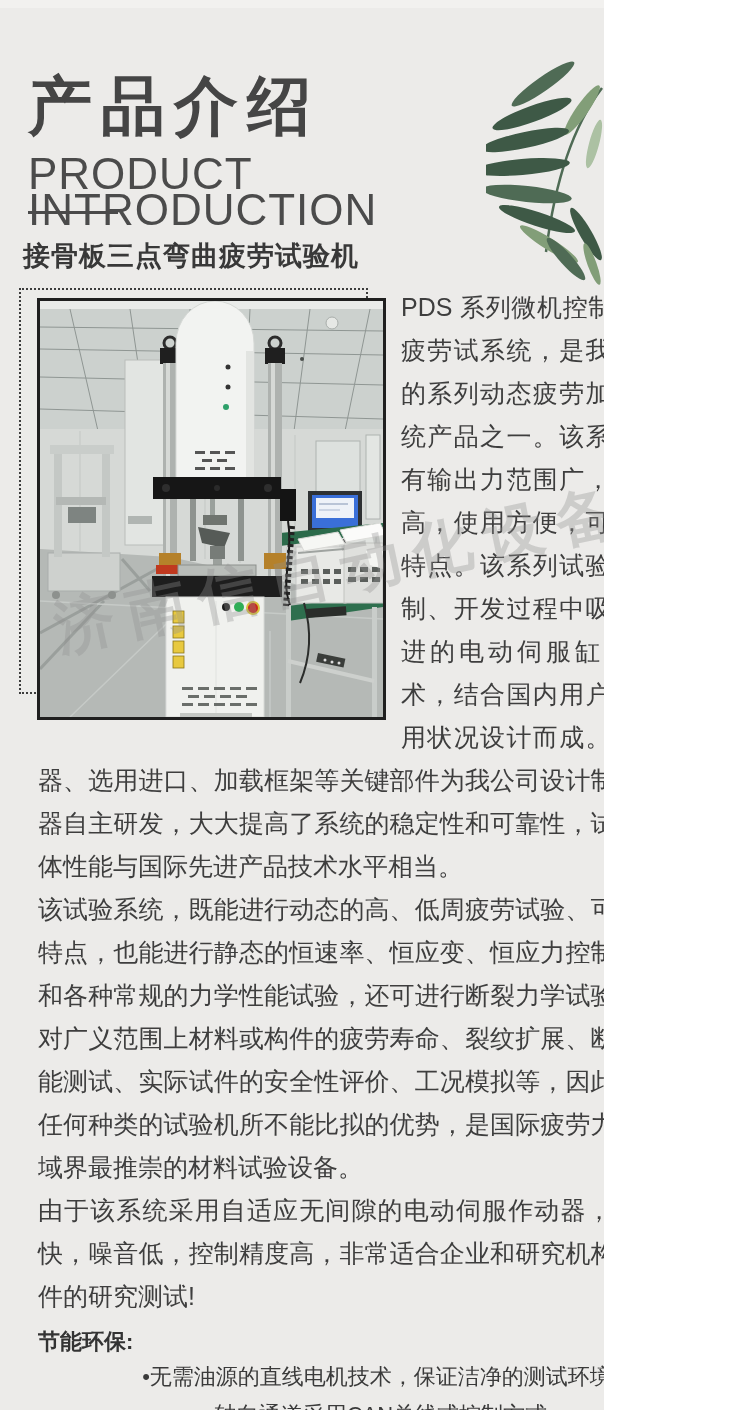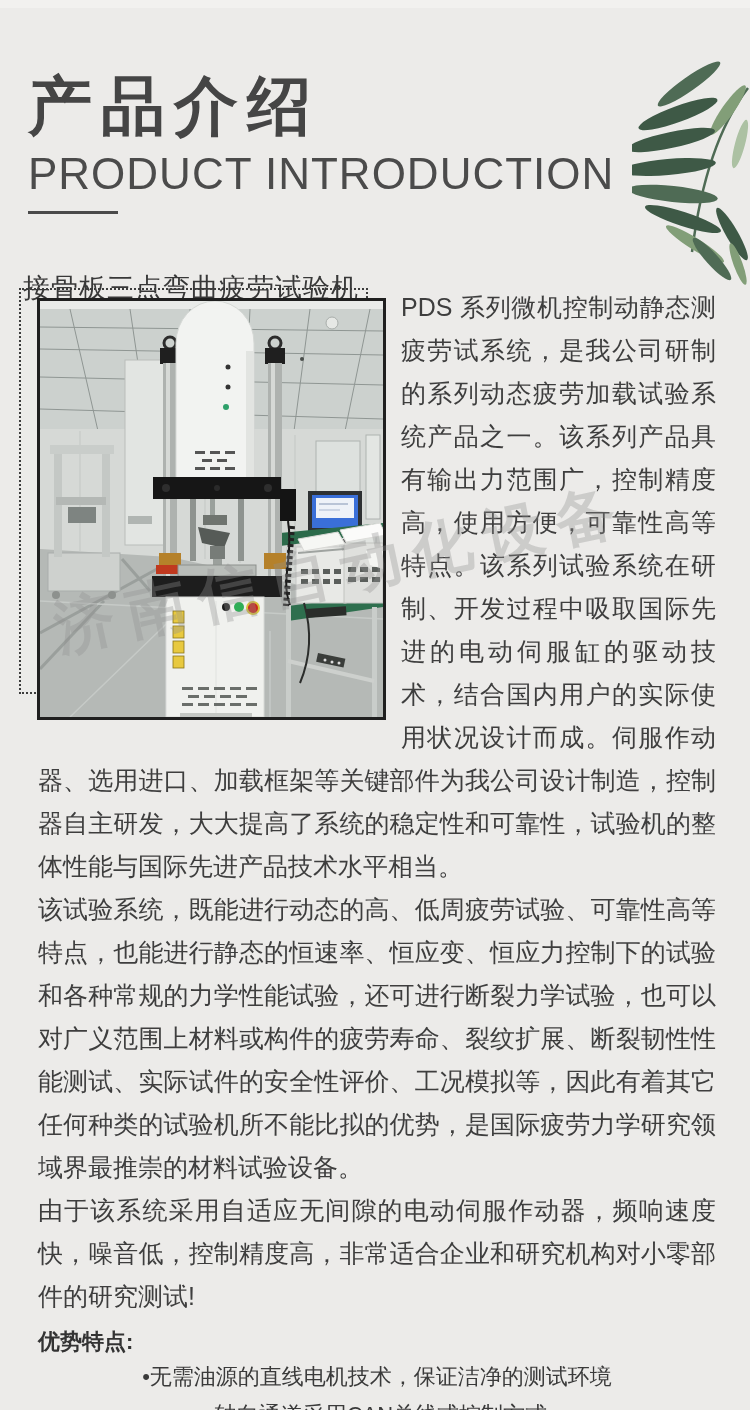--- a/index.html
+++ b/index.html
@@ -3,30 +3,30 @@
 <meta charset="utf-8">
 <style>
   :root{
     --bg:#ecebe9; --bg-top:#f2f1ef; --ink:#3e3e3e; --title:#454545;
     --leaf-dark:#35523e; --leaf-mid:#47654e; --leaf-light:#7d9a72; --leaf-pale:#a9bfa0;
     --wm:rgba(145,145,145,.34);
   }
   *{margin:0;padding:0;box-sizing:border-box;}
   html,body{width:750px;}
   body{font-family:"Liberation Sans","DejaVu Sans",sans-serif;background:#fff;}
-  .page{position:relative;width:750px;height:1410px;background:var(--bg);overflow:hidden;}
+  .page{position:relative;width:604px;height:1410px;background:var(--bg);overflow:hidden;}
   .top-strip{position:absolute;left:0;top:0;width:750px;height:8px;background:var(--bg-top);}
   .leaf{position:absolute;top:52px;right:0;width:118px;height:238px;}
   .page-title{position:absolute;left:28px;top:68px;font-size:64px;line-height:76px;
     font-weight:900;color:var(--title);letter-spacing:9px;}
   .page-subtitle{position:absolute;left:28px;top:156px;font-size:44px;line-height:36px;
     font-weight:400;color:#4b4b4b;letter-spacing:1px;}
   .title-divider{position:absolute;left:28px;top:211px;width:90px;height:3px;background:#4a4a4a;}
   .product-heading{position:absolute;left:23px;top:240px;font-size:27px;line-height:32px;
-    font-weight:400;color:#383838;letter-spacing:1px;margin-top:32px;}
+    font-weight:700;color:#383838;letter-spacing:1px;}
   .content{position:absolute;left:38px;top:286px;width:678px;color:var(--ink);
     font-size:25px;line-height:43px;text-align:justify;}
   .content p{margin:0;}
   .photo-wrap{position:relative;float:left;width:349px;height:422px;
     margin:12px 15px 4px -1px;}
   .dotted-frame{position:absolute;left:-18px;top:-10px;width:349px;height:406px;
     border:2px dotted #3c3c3c;}
   .photo{position:absolute;left:0;top:0;width:349px;height:422px;border:3px solid #1f1f1f;
     background:#d8dbd9;}
   .photo svg{display:block;width:343px;height:416px;}
@@ -257,21 +257,21 @@
           </g>
         </svg>
       </div>
     </div>
 
     <p>PDS 系列微机控制动静态测疲劳试系统，是我公司研制的系列动态疲劳加载试验系统产品之一。该系列产品具有输出力范围广，控制精度高，使用方便，可靠性高等特点。该系列试验系统在研制、开发过程中吸取国际先进的电动伺服缸的驱动技术，结合国内用户的实际使用状况设计而成。伺服作动器、选用进口、加载框架等关键部件为我公司设计制造，控制器自主研发，大大提高了系统的稳定性和可靠性，试验机的整体性能与国际先进产品技术水平相当。</p>
     <p>该试验系统，既能进行动态的高、低周疲劳试验、可靠性高等特点，也能进行静态的恒速率、恒应变、恒应力控制下的试验和各种常规的力学性能试验，还可进行断裂力学试验，也可以对广义范围上材料或构件的疲劳寿命、裂纹扩展、断裂韧性性能测试、实际试件的安全性评价、工况模拟等，因此有着其它任何种类的试验机所不能比拟的优势，是国际疲劳力学研究领域界最推崇的材料试验设备。</p>
     <p>由于该系统采用自适应无间隙的电动伺服作动器，频响速度快，噪音低，控制精度高，非常适合企业和研究机构对小零部件的研究测试!</p>
 
     <div class="features">
-      <div class="features-heading">优势特点:</div>
+      <div class="features-heading">节能环保:</div>
       <ul>
         <li>无需油源的直线电机技术，保证洁净的测试环境</li>
         <li>轴向通道采用CAN总线式控制方式</li>
 
       </ul>
     </div>
   </div>
 
   <div class="watermark">济南信自动化设备</div>
 </div>

